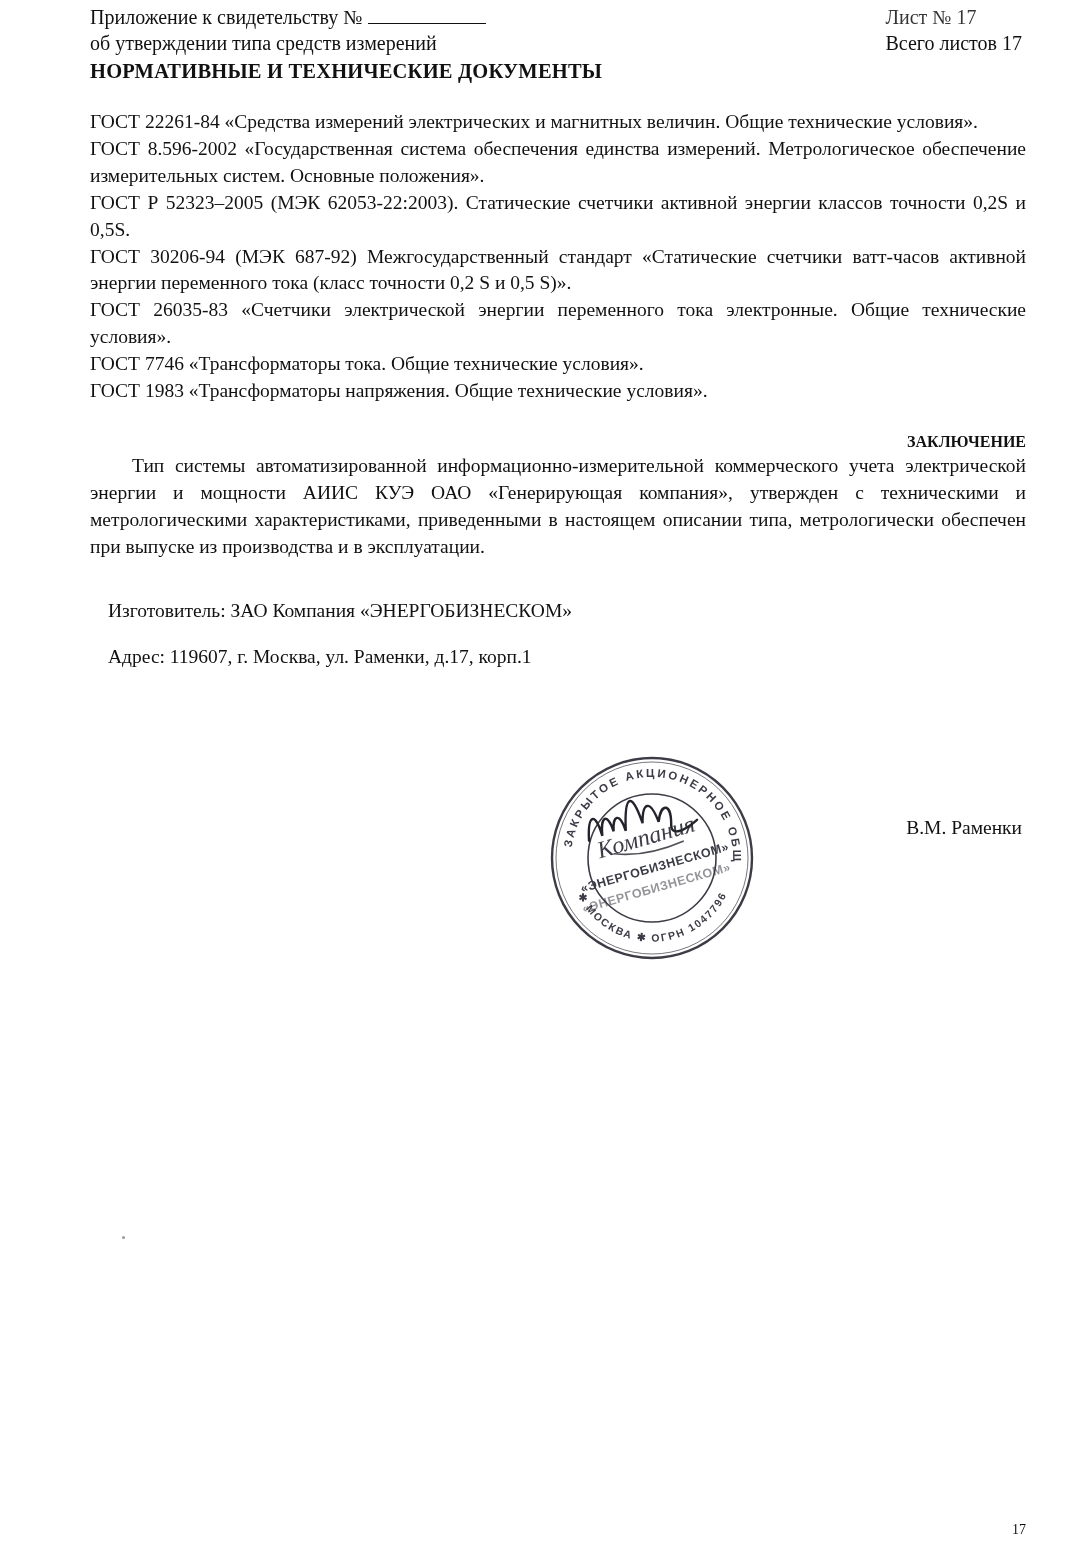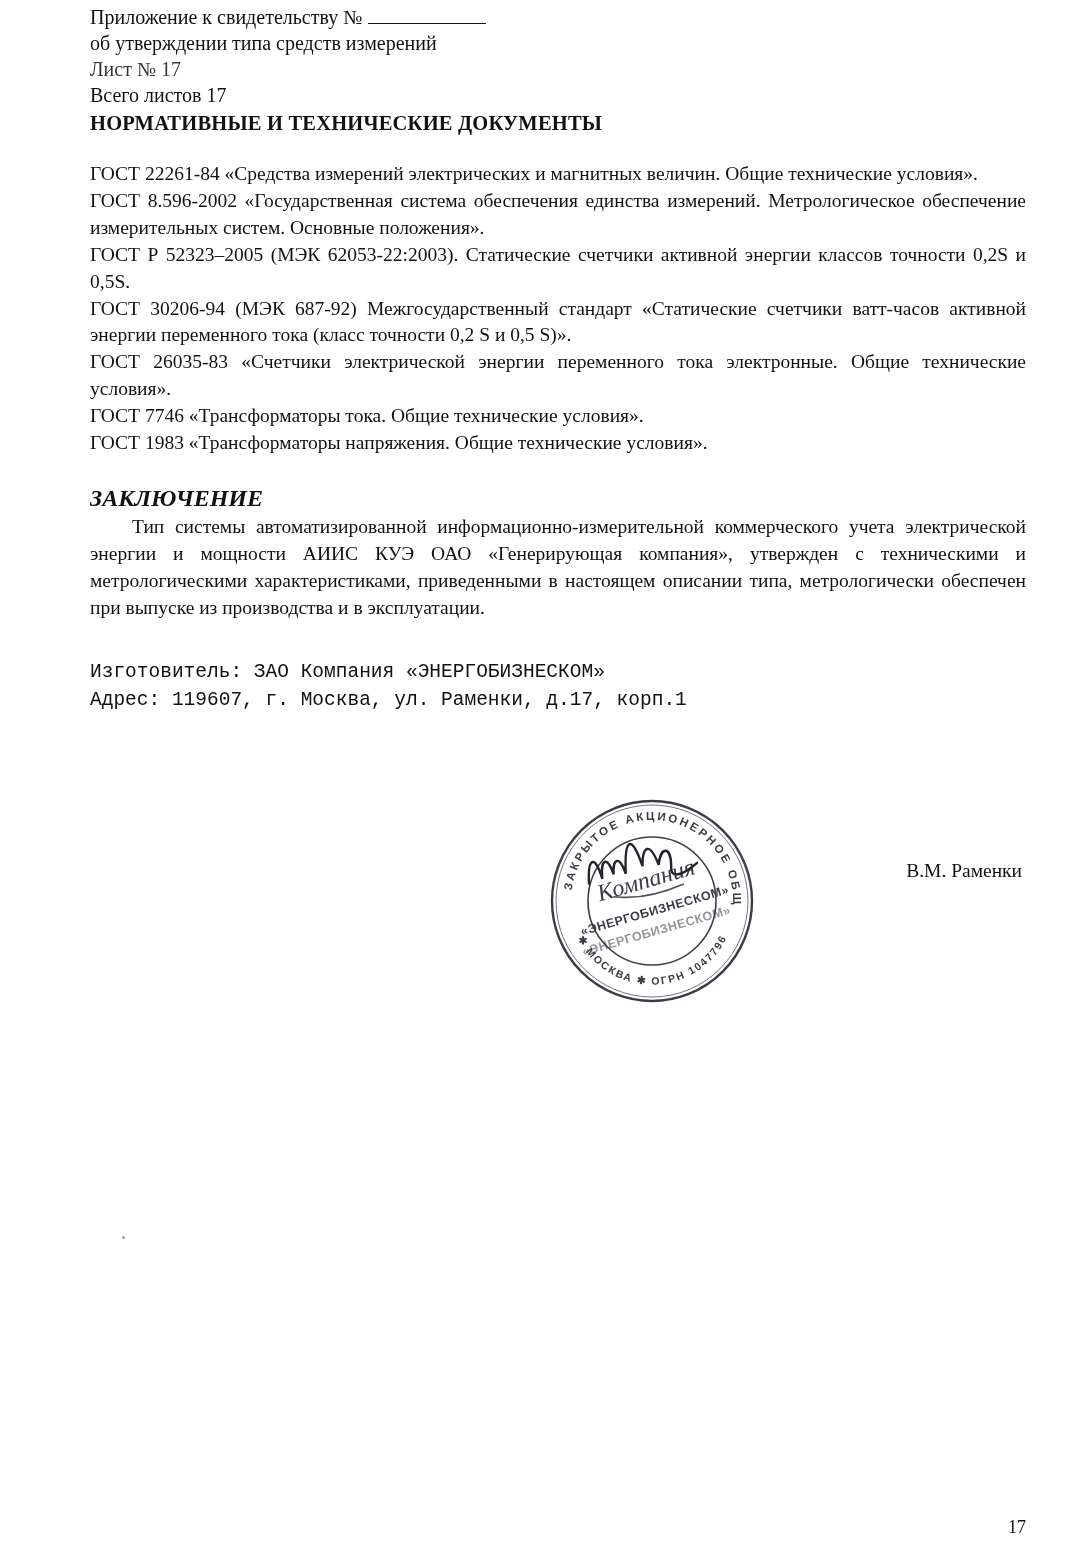--- a/index.html
+++ b/index.html
@@ -16,21 +16,20 @@
     position: absolute;
     left: 90px;
     top: 4px;
     width: 936px;
   }
   .doc-header {
     display: flex;
     justify-content: space-between;
     font-size: 20px;
     line-height: 1.3;
-    flex-direction: column;
   }
   .doc-header .left, .doc-header .right { white-space: nowrap; }
   .doc-header .right { text-align: left; padding-right: 4px; }
   .blank-line {
     display: inline-block;
     width: 118px;
     border-bottom: 1.5px solid #111;
     height: 14px;
     margin-left: 6px;
     vertical-align: baseline;
@@ -44,39 +43,38 @@
     letter-spacing: .2px;
   }
   .gost-block {
     margin-top: 26px;
     font-size: 19.5px;
     line-height: 1.38;
     text-align: justify;
   }
   .gost-block p { margin: 0; }
   .conclusion-heading {
-    font-size: 24px;
+    font-size: 16px;
     font-weight: bold;
-    text-align: left;
+    text-align: right;
     margin: 28px 0 2px 0;
-    font-style: italic;
   }
   .conclusion-body {
     font-size: 19.5px;
     line-height: 1.38;
     text-align: justify;
     text-indent: 42px;
     margin: 0;
   }
   .maker-block {
     margin-top: 36px;
     font-size: 19.5px;
     line-height: 1.45;
   }
-  .maker-block p { margin: 0; font-family: Liberation Mono, monospace; }
+  .maker-block p { margin: 18px; }
   .sign-area {
     position: relative;
     margin-top: 60px;
     height: 280px;
     font-size: 19.5px;
   }
   .sign-left {
     position: absolute;
     left: 0; top: 58px;
     line-height: 1.55;
@@ -90,21 +88,21 @@
     position: absolute;
     left: 412px;
     top: -18px;
     width: 300px;
     height: 290px;
   }
   .page-number {
     position: absolute;
     right: 66px;
     bottom: 22px;
-    font-size: 18px;
+    font-size: 14px;
   }
   .speck {
     position: absolute;
     left: 122px; top: 1236px;
     width: 3px; height: 3px;
     background: #9a9a9a;
     border-radius: 50%;
   }
 </style>
 </head>

